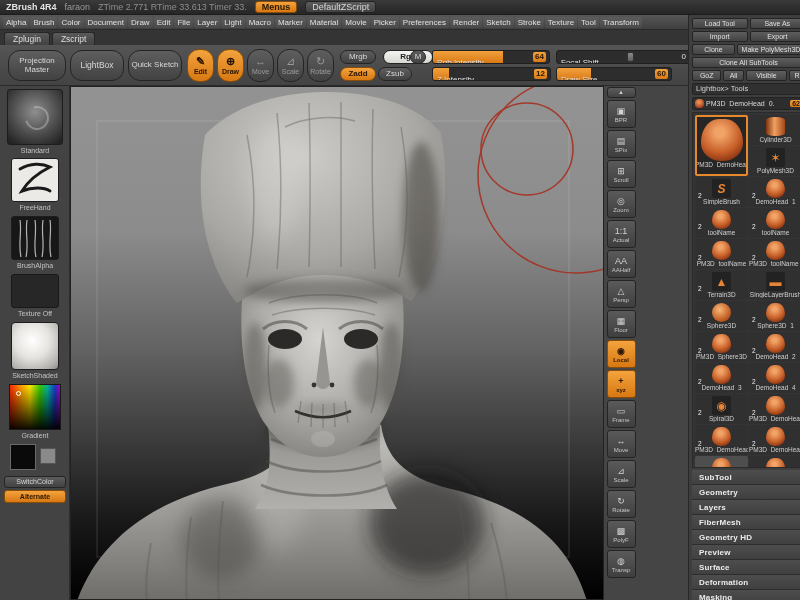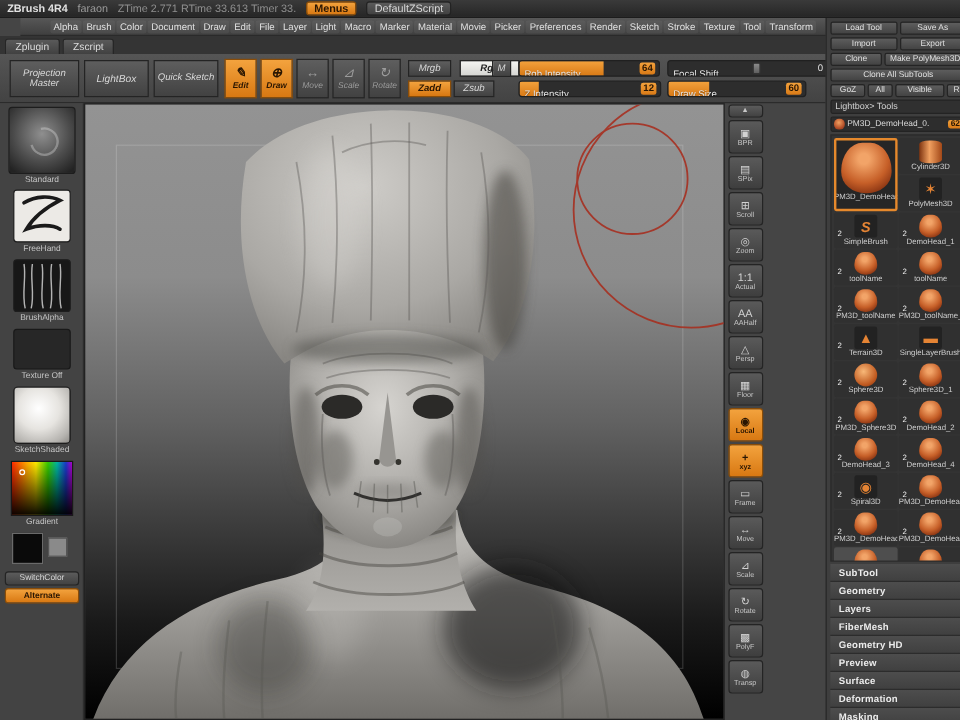--- a/index.html
+++ b/index.html
@@ -11,28 +11,28 @@
   .app-title{color:#e2e2e2;font-weight:bold;}
   .doc-name{color:#9a9a9a;}
   .stats{display:flex;gap:8px;}
   .stat{color:#ababab;}
   .stat::before{content:"• ";color:#e6892c;}
   .timers{color:#8f8f8f;}
   .tbtn{font-size:9px;line-height:11px;height:12px;padding:0 6px;background:linear-gradient(#5c5c5c,#414141);border:1px solid #232323;border-radius:3px;color:#d8d8d8;}
   .orange{background:linear-gradient(#f3a33e,#d87812)!important;color:#2a1602!important;border-color:#8a4d08!important;font-weight:bold;}
 
   
-  .menubar{position:absolute;left:17px;top:15px;width:688px;height:15px;background:linear-gradient(#575757,#3f3f3f);border-bottom:1px solid #2a2a2a;display:flex;align-items:center;gap:1px;padding:0 3px;font-size:8px;overflow:hidden;justify-content:center;}
+  .menubar{position:absolute;left:0;top:15px;width:688px;height:15px;background:linear-gradient(#575757,#3f3f3f);border-bottom:1px solid #2a2a2a;display:flex;align-items:center;gap:1px;padding:0 3px;font-size:8px;overflow:hidden;}
   .menu-item{padding:1px 3px;color:#e0e0e0;border-radius:2px;background:rgba(255,255,255,.05);}
   .tabrow{position:absolute;left:0;top:30px;width:688px;height:15px;background:#343434;display:flex;gap:2px;align-items:flex-end;padding:0 4px;font-size:8.5px;}
   .tab{background:linear-gradient(#5a5a5a,#414141);border:1px solid #262626;border-bottom:none;border-radius:3px 3px 0 0;padding:1px 8px;color:#dcdcdc;}
 
   
   .shelf{position:absolute;left:0;top:45px;width:688px;height:41px;background:linear-gradient(#555,#434343);border-bottom:1px solid #2b2b2b;}
-  .sbtn{position:absolute;background:linear-gradient(#5e5e5e,#424242);border:1px solid #242424;border-radius:0;color:#d8d8d8;display:flex;flex-direction:column;align-items:center;justify-content:center;text-align:center;line-height:1.05;overflow:hidden;font-style:italic;}
+  .sbtn{position:absolute;background:linear-gradient(#5e5e5e,#424242);border:1px solid #242424;border-radius:12px;color:#d8d8d8;display:flex;flex-direction:column;align-items:center;justify-content:center;text-align:center;line-height:1.05;overflow:hidden;}
   .sbtn .g{font-size:11px;line-height:13px;}
   .sbtn .l{font-size:7px;}
   .pm{left:8px;top:5px;width:58px;height:31px;font-size:8px;}
   .lb{left:70px;top:5px;width:54px;height:31px;font-size:8.5px;}
   .qs{left:128px;top:5px;width:54px;height:31px;font-size:8px;}
   .edit{left:187px;top:4px;width:27px;height:33px;}
   .draw{left:217px;top:4px;width:27px;height:33px;}
   .mv{left:247px;top:4px;width:27px;height:33px;}.mv,.sc,.ro{color:#9b9b9b;}
   .sc{left:277px;top:4px;width:27px;height:33px;}
   .ro{left:307px;top:4px;width:27px;height:33px;}

